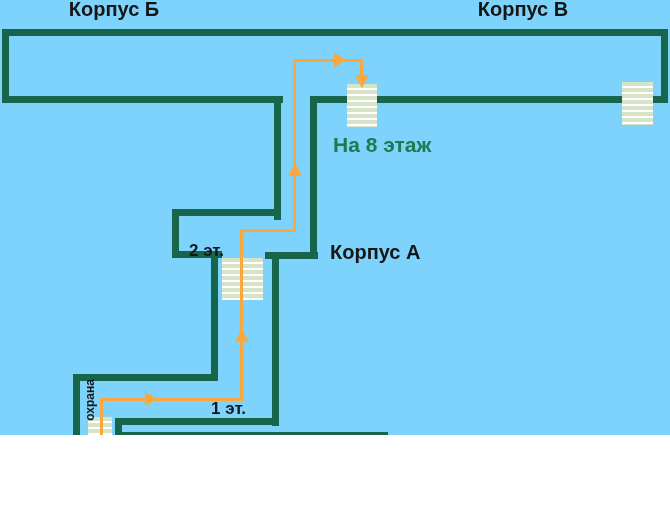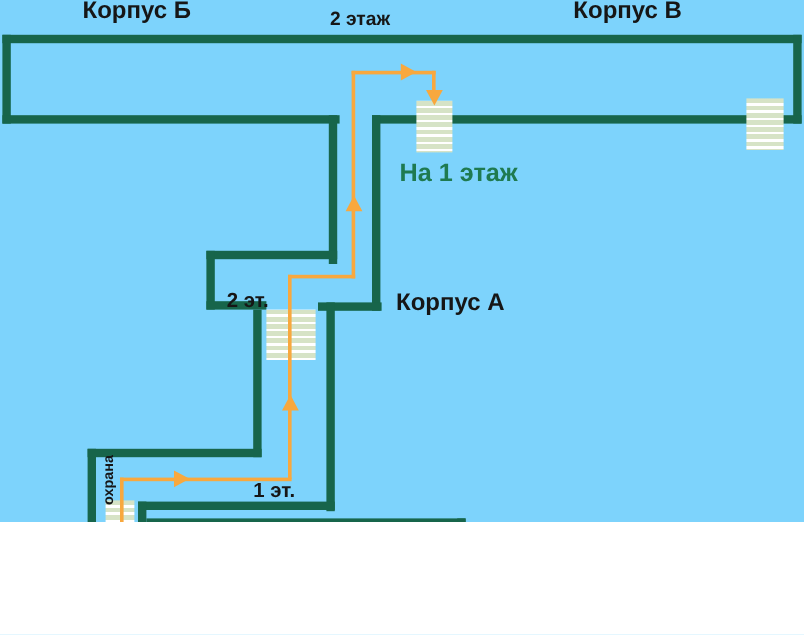--- a/index.html
+++ b/index.html
@@ -84,23 +84,22 @@
   <div class="arr left" style="left:437px;top:499px;"></div>
   <div class="arr left" style="left:374px;top:499px;"></div>
   <div class="arr left" style="left:212px;top:438px;"></div>
   <div class="arr right" style="left:145px;top:392px;"></div>
   <div class="arr up" style="left:235px;top:329px;"></div>
   <div class="arr up" style="left:288px;top:163px;"></div>
   <div class="arr right" style="left:334px;top:53px;"></div>
   <div class="arr down" style="left:355px;top:75px;"></div>
 
   <div class="lbl h1 center" style="left:39px;top:0;width:150px;">Корпус Б</div>
-  <div class="lbl h2 center" style="left:250px;top:8px;width:100px;">2 этаж</div>
   <div class="lbl h1 center" style="left:448px;top:0;width:150px;">Корпус В</div>
-  <div class="lbl accent" style="left:333px;top:135px;">На 1 этаж</div>
+  <div class="lbl accent" style="left:333px;top:135px;">На 8 этаж</div>
   <div class="lbl h3" style="left:189px;top:220px;margin-top:22px;">2 эт.</div>
   <div class="lbl h1" style="left:330px;top:243px;">Корпус А</div>
   <div class="lbl h3 right" style="left:180px;top:400px;width:97px;">1 эт.</div>
   <div class="lbl vert" style="left:77px;top:378px;width:26px;height:44px;">
     <span>охрана</span>
   </div>
 
 </div>
 
 </body></html>

